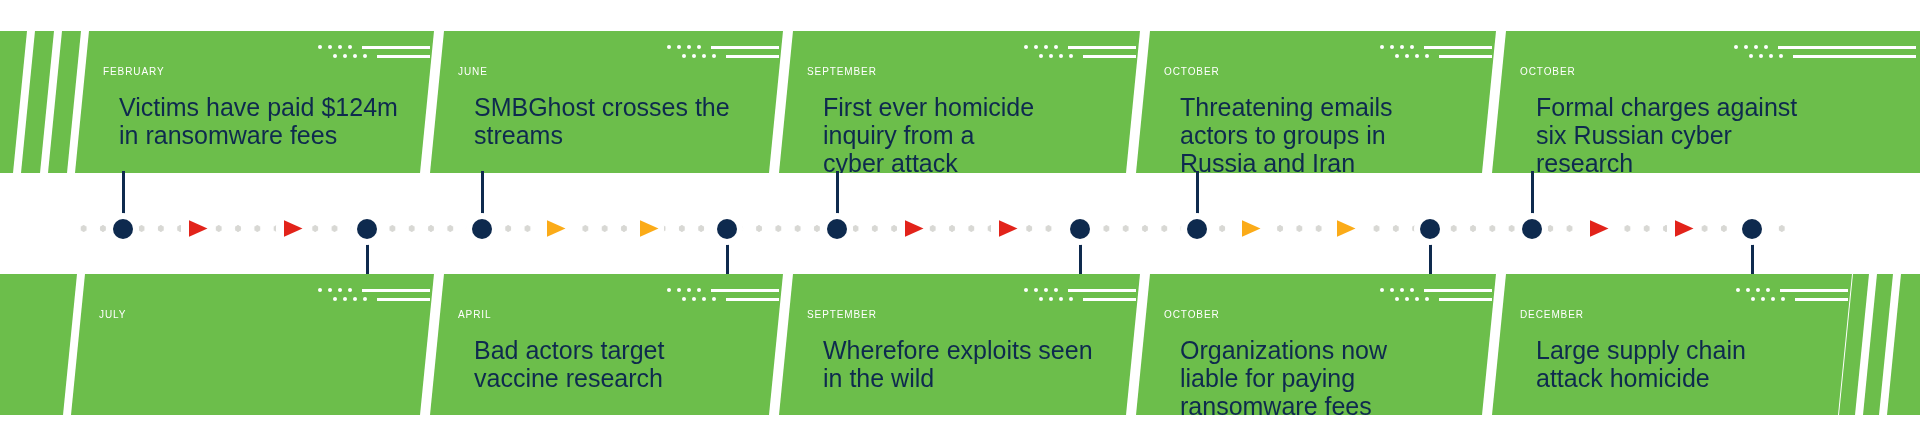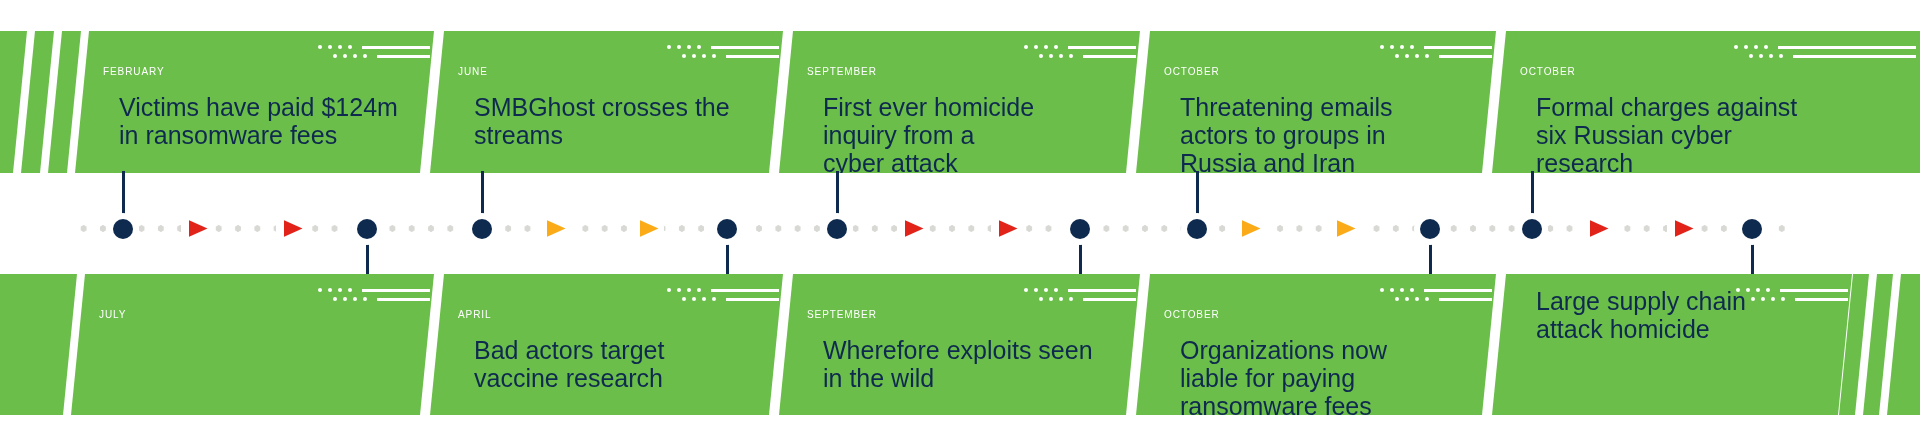--- a/index.html
+++ b/index.html
@@ -317,17 +317,18 @@
             <span class="deco-line"></span>
           </div>
           <div class="deco-row deco-row2">
             <span class="deco-dot"></span>
             <span class="deco-dot"></span>
             <span class="deco-dot"></span>
             <span class="deco-dot"></span>
             <span class="deco-line"></span>
           </div>
         </div>
+        <div class="month">DECEMBER</div>
         <div class="title">Large supply chain
 attack homicide</div>
       </div>
     </div>
 </div>
 
 </body></html>

